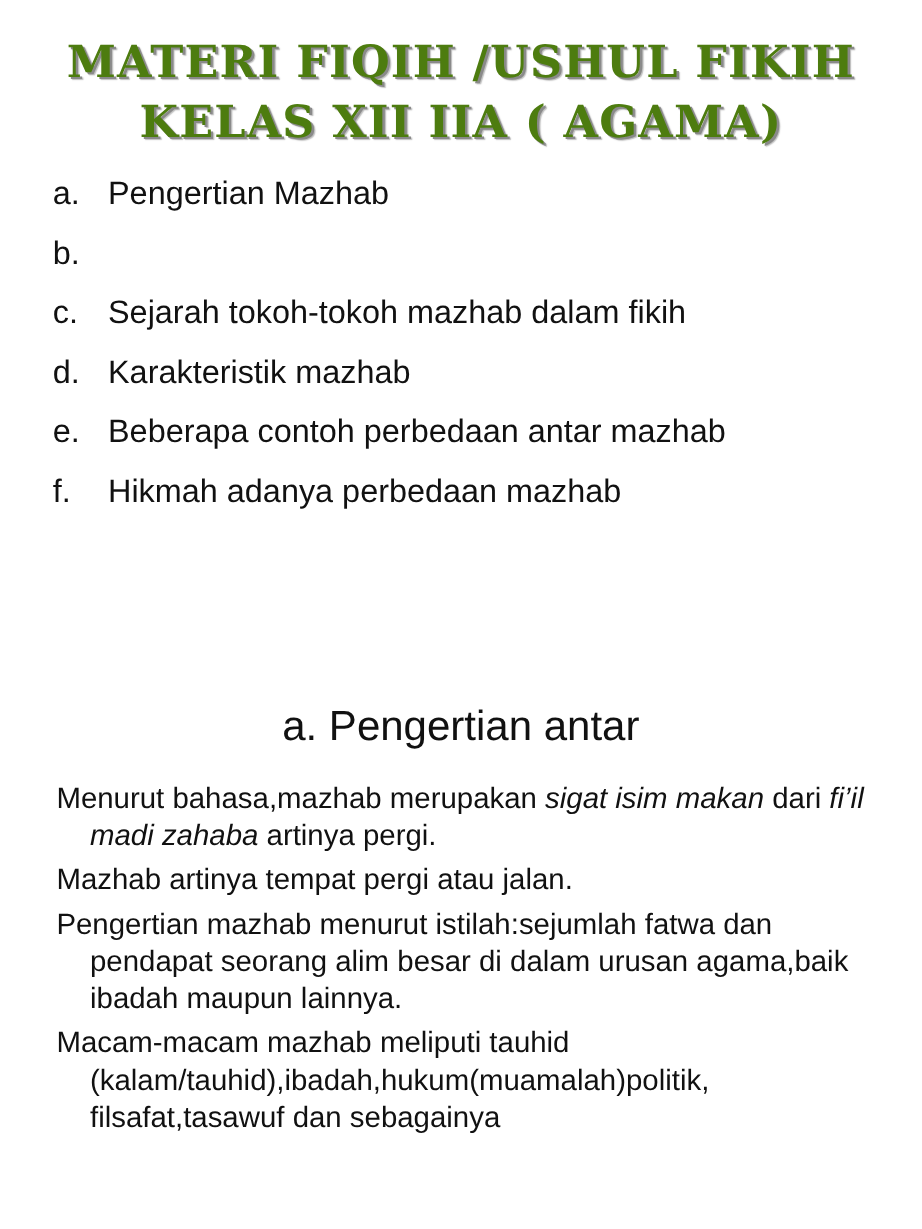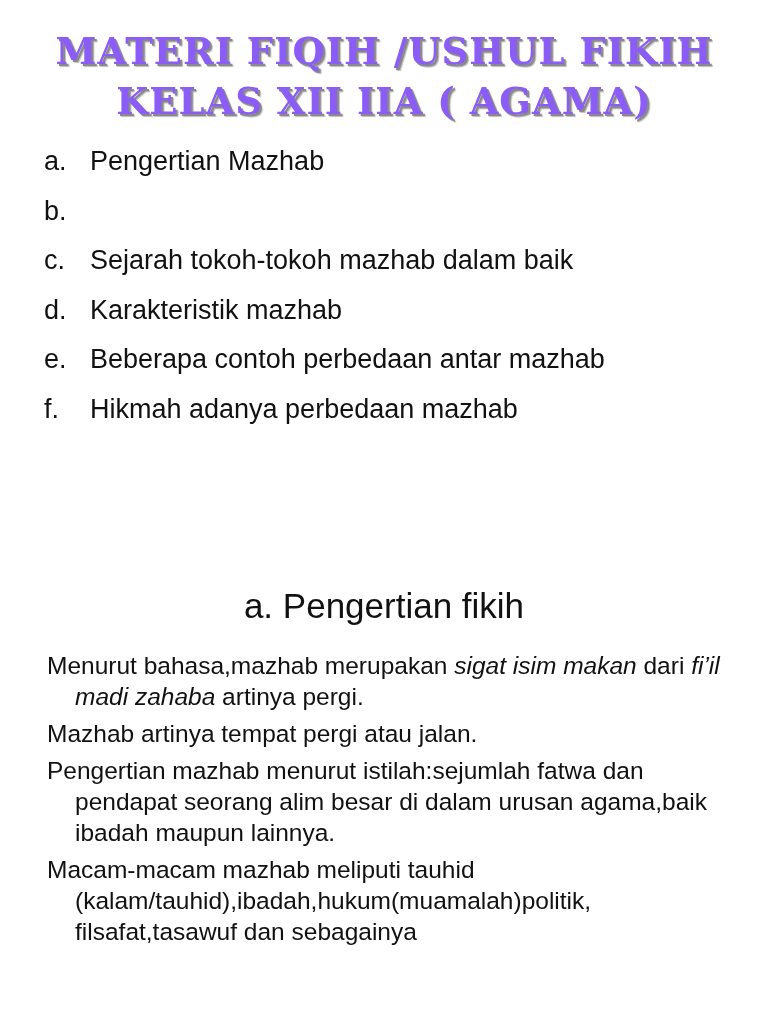--- a/index.html
+++ b/index.html
@@ -10,21 +10,21 @@
   }
   .slide { position: absolute; left: 0; width: 768px; }
   .slide1 { top: 0; height: 520px; }
   .slide2 { top: 520px; height: 504px; overflow: hidden; }
 
   .title {
     position: absolute; top: 26px; left: 0; width: 768px; text-align: center;
     font-family: "DejaVu Serif", "Liberation Serif", serif;
     font-weight: bold; font-size: 37px; line-height: 50px; letter-spacing: 1px;
     font-variant: small-caps;
-    color: #8b5cf6;
+    color: #4d7c0f;
     text-shadow: 2px 2px 0 #8a8a8a, 3px 3px 1px #bdbdbd;
   }
   .title div { text-transform: uppercase; }
 
   .outline {
     position: absolute; top: 138px; left: 44px; list-style: none; margin: 0; padding: 0;
     font-size: 27px;
   }
   .outline li { height: 49.5px; line-height: 46px; display: flex; }
   .outline .marker { width: 46px; display: inline-block; }
@@ -52,38 +52,38 @@
   <ul class="outline">
     <li>
         <span class="marker">a.</span>
         <span>Pengertian Mazhab</span>
       </li>
     <li>
         <span class="marker">b.</span>
       </li>
     <li>
         <span class="marker">c.</span>
-        <span>Sejarah tokoh-tokoh mazhab dalam baik</span>
+        <span>Sejarah tokoh-tokoh mazhab dalam fikih</span>
       </li>
     <li>
         <span class="marker">d.</span>
         <span>Karakteristik mazhab</span>
       </li>
     <li>
         <span class="marker">e.</span>
         <span>Beberapa contoh perbedaan antar mazhab</span>
       </li>
     <li>
         <span class="marker">f.</span>
         <span>Hikmah adanya perbedaan mazhab</span>
       </li>
   </ul>
 </div>
 
 <div class="slide slide2">
-  <div class="heading">a. Pengertian fikih</div>
+  <div class="heading">a. Pengertian antar</div>
   <div class="body">
     <p class="para"><span>Menurut bahasa,mazhab merupakan </span><i>sigat isim makan</i><span> dari </span><i>fi’il madi zahaba</i><span> artinya pergi.</span></p>
     <p class="para">Mazhab artinya tempat pergi atau jalan.</p>
     <p class="para">Pengertian mazhab menurut istilah:sejumlah fatwa dan pendapat seorang alim besar di dalam urusan agama,baik ibadah maupun lainnya.</p>
     <p class="para">Macam-macam mazhab meliputi tauhid (kalam/tauhid),ibadah,hukum(muamalah)politik, filsafat,tasawuf dan sebagainya</p>
   </div>
 </div>
 
 </body></html>

